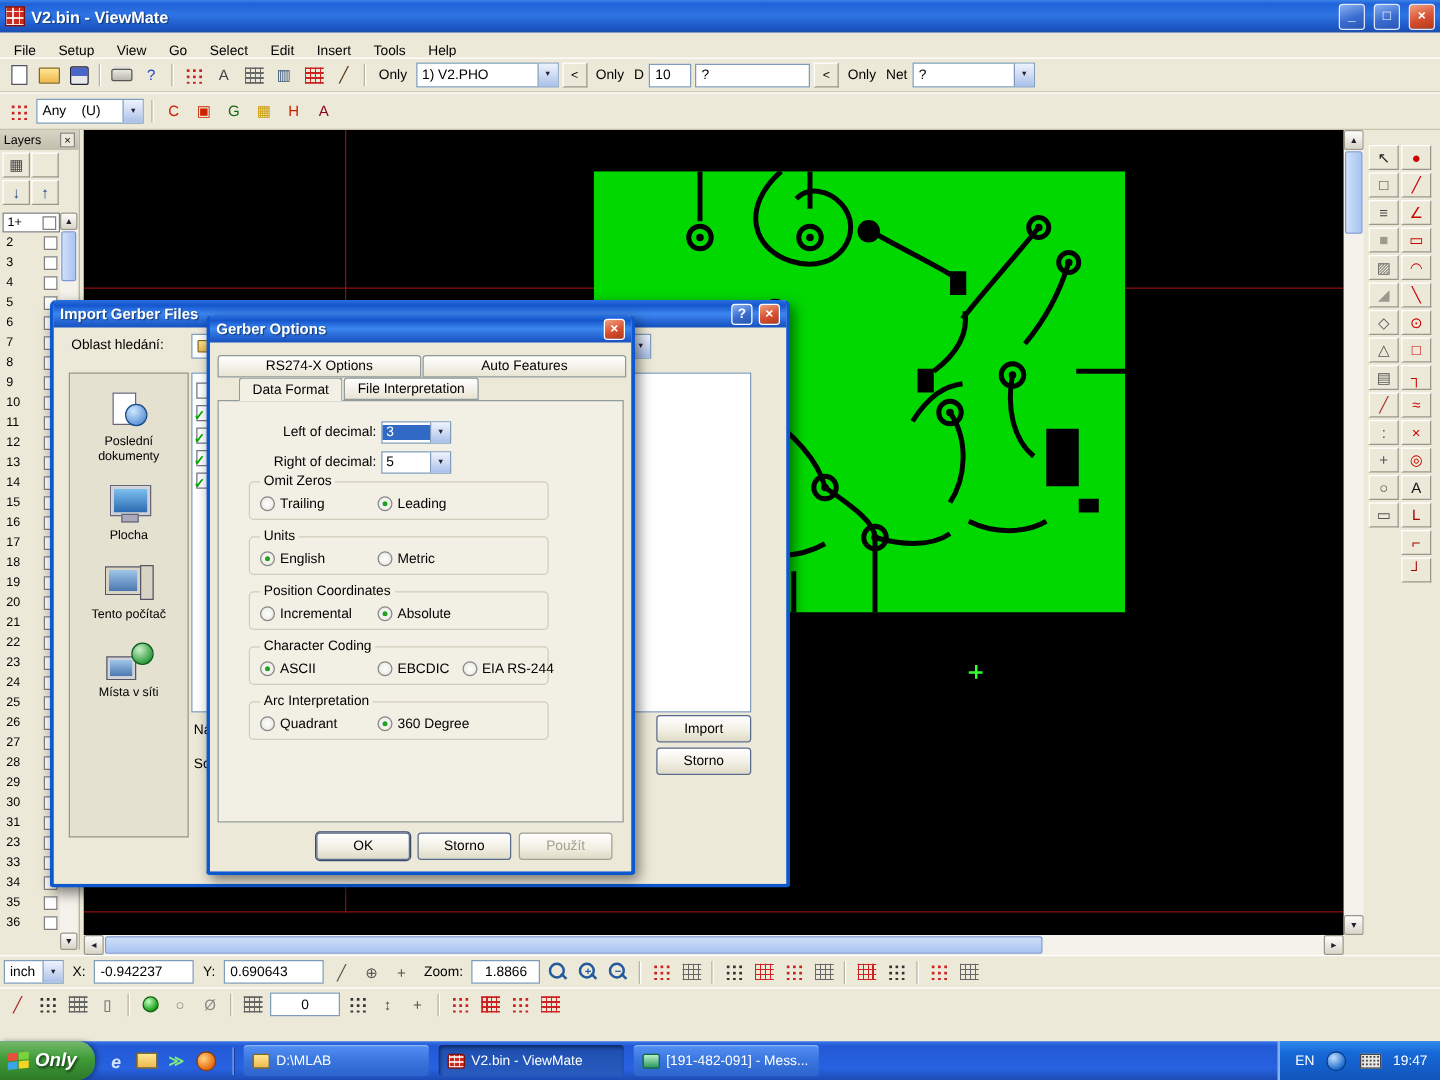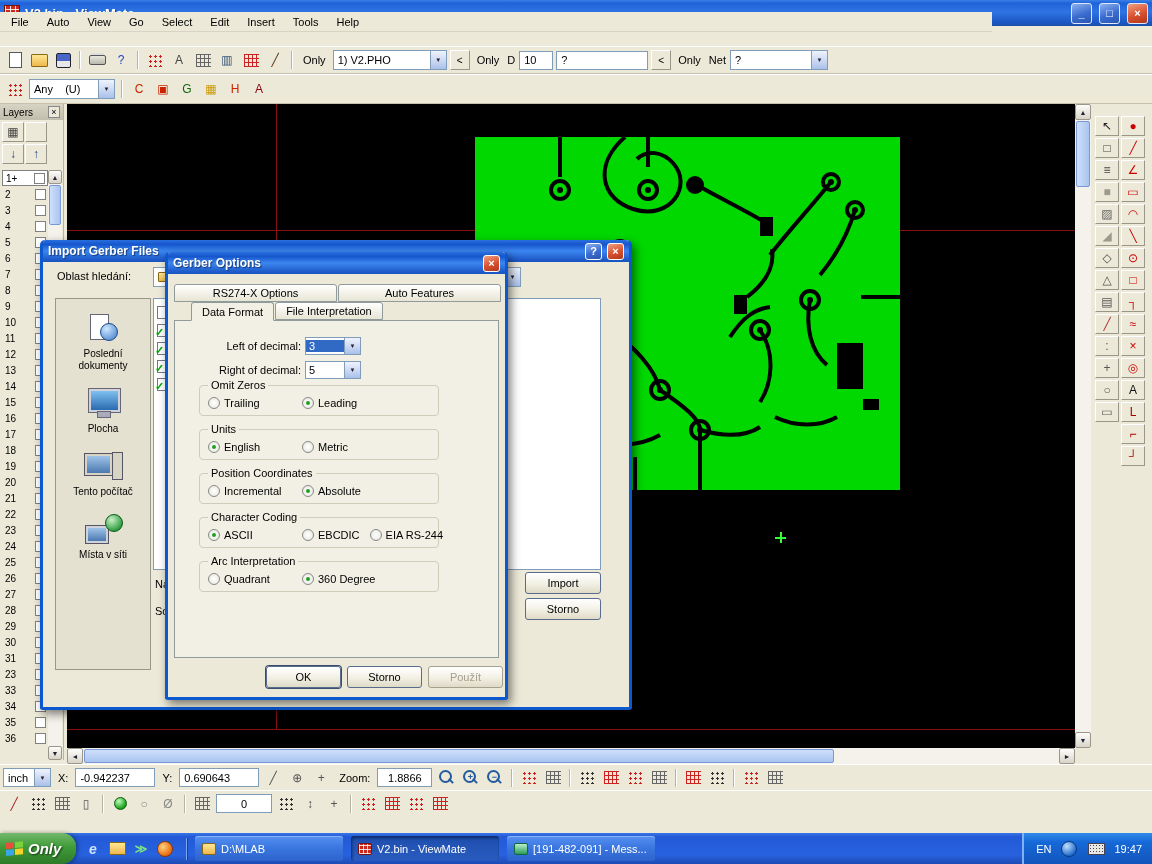--- a/index.html
+++ b/index.html
@@ -6,21 +6,21 @@
   html,body{width:1152px;height:864px}
   body{font-family:"Liberation Sans",sans-serif;font-size:11px;background:#ece9d8;position:relative;overflow:hidden;color:#000}
   .abs{position:absolute}
   
   #titlebar{left:0;top:0;width:1152px;height:26px;background:linear-gradient(180deg,#3a81e8 0%,#1f62d8 12%,#2f74e4 45%,#1a55c2 88%,#1e50a8 100%);display:flex;align-items:center;gap:5px;padding:0 4px;color:#fff;font-weight:bold;font-size:13px;text-shadow:1px 1px 1px #123a7a}
   .appicon{width:16px;height:16px;background:#c92a1d;border:1px solid #7a120b;background-image:repeating-linear-gradient(0deg,rgba(255,255,255,.85) 0 1px,transparent 1px 5px),repeating-linear-gradient(90deg,rgba(255,255,255,.85) 0 1px,transparent 1px 5px);flex:none}
   .tspacer{flex:1}
   .wb{width:21px;height:21px;border:1px solid #dfe8fa;border-radius:3px;color:#fff;font-size:11px;font-weight:bold;display:flex;align-items:center;justify-content:center;background:linear-gradient(160deg,#8ab0f0,#3a6cd0 55%,#2a55b0);margin-left:2px;flex:none;text-shadow:none}
   .wb.close{background:linear-gradient(160deg,#f0a080,#d85030 55%,#b03818)}
   
-  #menubar{left:0;top:12px;width:992px;height:20px;display:flex;align-items:center;background:#ece9d8;border-bottom:1px solid #d8d4c4;padding-left:2px}
+  #menubar{left:0;top:31px;width:992px;height:20px;display:flex;align-items:center;background:#ece9d8;border-bottom:1px solid #d8d4c4;padding-left:2px}
   .mi{padding:3px 9px}
   
   .tbar{left:0;width:1152px;background:#ece9d8;display:flex;align-items:center;gap:3px;padding:0 4px;border-top:1px solid #fff;border-bottom:1px solid #c6c2ae}
   #tb1{top:46px;height:28px}
   #tb2{top:74px;height:30px}
   .ti{width:22px;height:20px;display:inline-flex;align-items:center;justify-content:center;font-size:12px;line-height:1;position:relative;flex:none;color:#444}
   .tsep{width:2px;height:18px;border-left:1px solid #b8b4a2;border-right:1px solid #fff;margin:0 3px;flex:none}
   .tlab{margin:0 4px;flex:none}
   .k-page::before{content:"";width:11px;height:14px;background:#fff;border:1px solid #556}
   .k-folder::before{content:"";width:15px;height:11px;border:1px solid #8a6914;border-radius:1px;background:linear-gradient(#ffe793,#edb84d)}
@@ -148,38 +148,38 @@
   .gval{padding:0 3px;flex:1}
   .gval.selblue{background:#316ac5;color:#fff}
   #ggroups{position:absolute;left:24px;top:64px;width:240px}
   .grp{border:1px solid #cfccba;border-radius:4px;position:relative;padding:11px 8px 6px;margin-bottom:13px;background:#f2f0e4}
   .grplabel{position:absolute;top:-7px;left:8px;background:#f2f0e4;padding:0 3px}
   .radrow{display:flex;align-items:center}
   .radopt{display:flex;align-items:flex-end;margin-right:10px;white-space:nowrap}
   .radopt:first-child{min-width:84px}
   .rad{width:12px;height:12px;border:1px solid #888;border-radius:50%;background:radial-gradient(#fff,#e4e4dc);display:inline-block;position:relative;margin-right:4px;flex:none}
   .rad.sel::after{content:"";position:absolute;left:3px;top:3px;width:4px;height:4px;border-radius:50%;background:#21a121}
-  #gbtns{position:absolute;left:98px;top:414px;display:flex;gap:6px}
+  #gbtns{position:absolute;left:85px;top:414px;display:flex;gap:6px}
   #gbtns .xbtn{width:75px;height:22px}
 </style>
 </head>
 <body>
 
 <div id="titlebar" class="abs">
   <span class="appicon"></span>
   <span>V2.bin - ViewMate</span>
   <span class="tspacer"></span>
   <span class="wb">_</span>
   <span class="wb">□</span>
   <span class="wb close">×</span>
 </div>
 
 <div id="menubar" class="abs">
     <span class="mi">File</span>
-    <span class="mi">Auto</span>
+    <span class="mi">Setup</span>
     <span class="mi">View</span>
     <span class="mi">Go</span>
     <span class="mi">Select</span>
     <span class="mi">Edit</span>
     <span class="mi">Insert</span>
     <span class="mi">Tools</span>
     <span class="mi">Help</span>
   </div>
 
 <div id="tb1" class="tbar abs">

